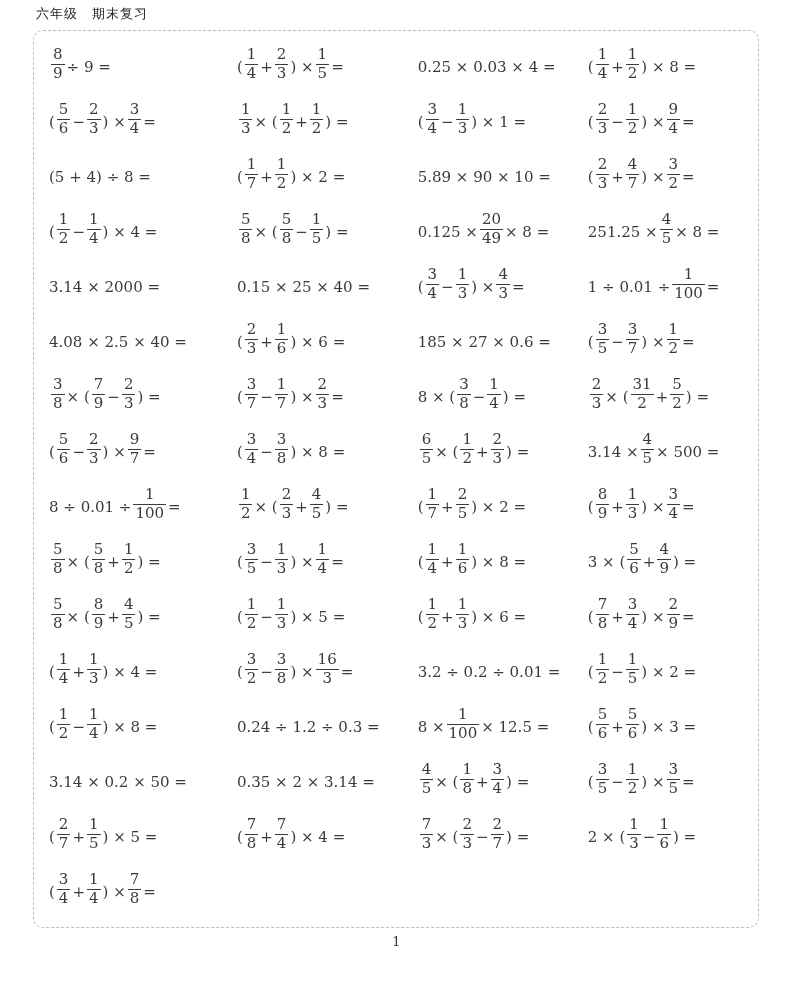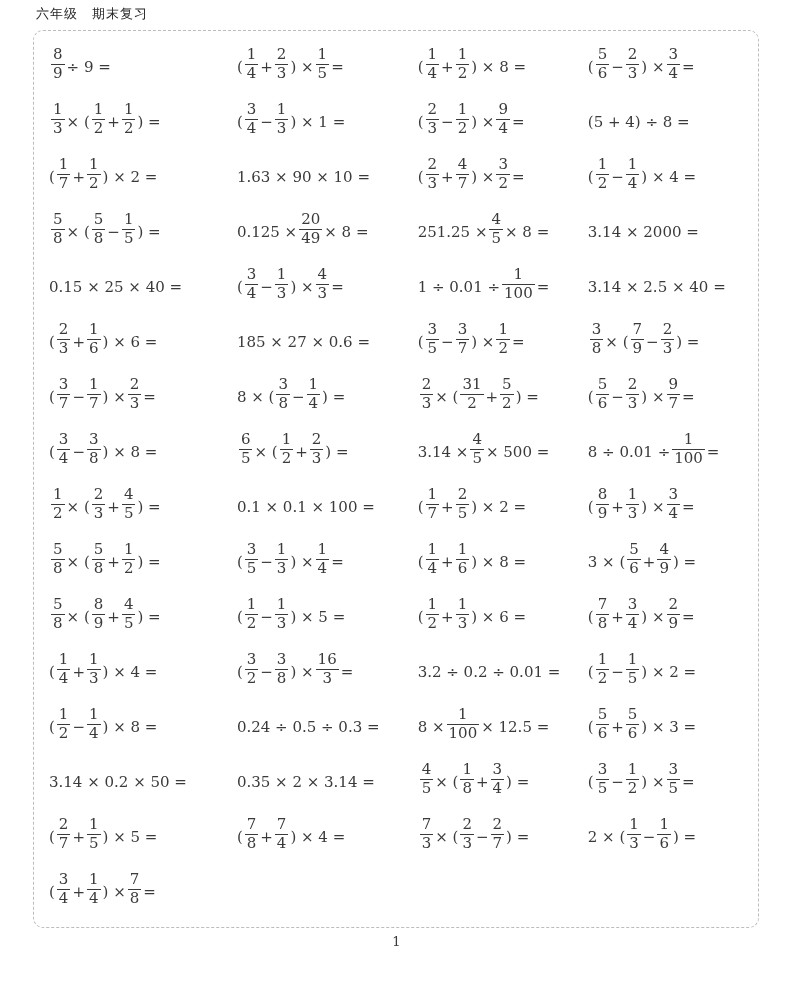--- a/index.html
+++ b/index.html
@@ -51,20 +51,21 @@
       <div class="cell">(<span class="frac">
           <span class="num">1</span>
           <span class="den">4</span>
         </span> + <span class="frac">
           <span class="num">2</span>
           <span class="den">3</span>
         </span>) × <span class="frac">
           <span class="num">1</span>
           <span class="den">5</span>
         </span> =</div>
+      <div class="cell">0.25 × 0.03 × 4 =</div>
       <div class="cell">(<span class="frac">
           <span class="num">1</span>
           <span class="den">4</span>
         </span> + <span class="frac">
           <span class="num">1</span>
           <span class="den">2</span>
         </span>) × 8 =</div>
       <div class="cell">(<span class="frac">
           <span class="num">5</span>
           <span class="den">6</span>
@@ -103,21 +104,21 @@
           <span class="den">4</span>
         </span> =</div>
       <div class="cell">(5 + 4) ÷ 8 =</div>
       <div class="cell">(<span class="frac">
           <span class="num">1</span>
           <span class="den">7</span>
         </span> + <span class="frac">
           <span class="num">1</span>
           <span class="den">2</span>
         </span>) × 2 =</div>
-      <div class="cell">1.63 × 90 × 10 =</div>
+      <div class="cell">5.89 × 90 × 10 =</div>
       <div class="cell">(<span class="frac">
           <span class="num">2</span>
           <span class="den">3</span>
         </span> + <span class="frac">
           <span class="num">4</span>
           <span class="den">7</span>
         </span>) × <span class="frac">
           <span class="num">3</span>
           <span class="den">2</span>
         </span> =</div>
@@ -155,21 +156,21 @@
           <span class="num">1</span>
           <span class="den">3</span>
         </span>) × <span class="frac">
           <span class="num">4</span>
           <span class="den">3</span>
         </span> =</div>
       <div class="cell">1 ÷ 0.01 ÷ <span class="frac">
           <span class="num">1</span>
           <span class="den">100</span>
         </span> =</div>
-      <div class="cell">3.14 × 2.5 × 40 =</div>
+      <div class="cell">4.08 × 2.5 × 40 =</div>
       <div class="cell">(<span class="frac">
           <span class="num">2</span>
           <span class="den">3</span>
         </span> + <span class="frac">
           <span class="num">1</span>
           <span class="den">6</span>
         </span>) × 6 =</div>
       <div class="cell">185 × 27 × 0.6 =</div>
       <div class="cell">(<span class="frac">
           <span class="num">3</span>
@@ -256,21 +257,20 @@
       <div class="cell"><span class="frac">
           <span class="num">1</span>
           <span class="den">2</span>
         </span> × (<span class="frac">
           <span class="num">2</span>
           <span class="den">3</span>
         </span> + <span class="frac">
           <span class="num">4</span>
           <span class="den">5</span>
         </span>) =</div>
-      <div class="cell">0.1 × 0.1 × 100 =</div>
       <div class="cell">(<span class="frac">
           <span class="num">1</span>
           <span class="den">7</span>
         </span> + <span class="frac">
           <span class="num">2</span>
           <span class="den">5</span>
         </span>) × 2 =</div>
       <div class="cell">(<span class="frac">
           <span class="num">8</span>
           <span class="den">9</span>
@@ -374,21 +374,21 @@
           <span class="num">1</span>
           <span class="den">5</span>
         </span>) × 2 =</div>
       <div class="cell">(<span class="frac">
           <span class="num">1</span>
           <span class="den">2</span>
         </span> − <span class="frac">
           <span class="num">1</span>
           <span class="den">4</span>
         </span>) × 8 =</div>
-      <div class="cell">0.24 ÷ 0.5 ÷ 0.3 =</div>
+      <div class="cell">0.24 ÷ 1.2 ÷ 0.3 =</div>
       <div class="cell">8 × <span class="frac">
           <span class="num">1</span>
           <span class="den">100</span>
         </span> × 12.5 =</div>
       <div class="cell">(<span class="frac">
           <span class="num">5</span>
           <span class="den">6</span>
         </span> + <span class="frac">
           <span class="num">5</span>
           <span class="den">6</span>

